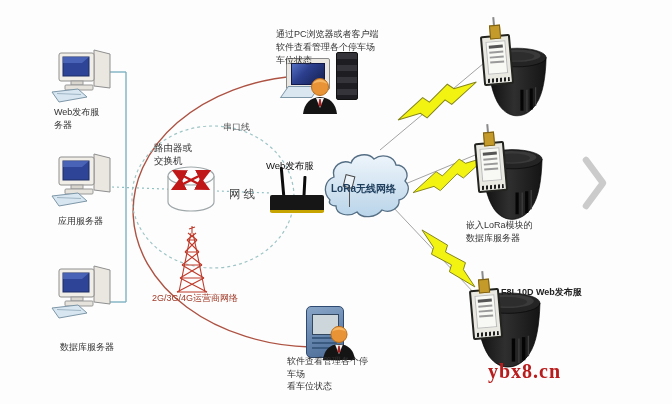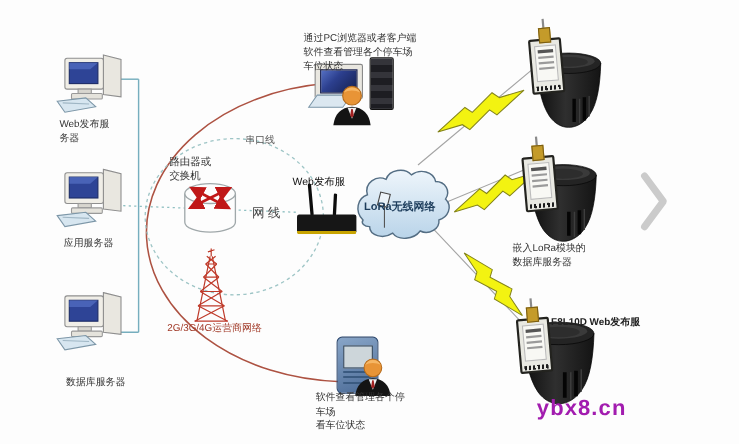--- a/index.html
+++ b/index.html
@@ -33,22 +33,22 @@
   
   .module{position:absolute;z-index:4;width:26px;height:46px;background:#e9e9e2;border:2px solid #23231f;border-radius:2px;transform:rotate(-5deg);}
   .m-ant{position:absolute;top:-12px;left:8px;width:9px;height:12px;background:#c49b2a;border:1px solid #7c5f14;}
   .m-stub{position:absolute;top:-20px;left:12px;width:2px;height:9px;background:#8a8a8a;}
   .m-label{position:absolute;left:3px;right:3px;top:4px;bottom:9px;background:#f8f8f4;border:1px solid #bbb;}
   .m-label i{display:block;height:2px;background:#9a9a9a;margin:3px 2px 0 2px;}
   .m-label i:first-child{height:3px;background:#555;}
   .m-pins{position:absolute;left:2px;right:2px;bottom:1px;height:4px;
           background:repeating-linear-gradient(90deg,#1d1d1d 0 2px,#e9e9e2 2px 4px);}
   .cup{position:absolute;z-index:3;display:block;}
-  .watermark{position:absolute;z-index:6;font-size:20px;font-weight:700;color:#a21caf;letter-spacing:1px;
-             font-family:Liberation Sans, sans-serif;}
+  .watermark{position:absolute;z-index:6;font-size:20px;font-weight:700;color:#b91c1c;letter-spacing:1px;
+             font-family:Liberation Serif, serif;}
 </style>
 </head>
 <body>
 
 <div id="stage">
 
   <svg class="bg" width="672" height="404" viewBox="0 0 672 404">
     <defs>
       <linearGradient id="cloudG" x1="0" y1="0" x2="0" y2="1">
         <stop offset="0" stop-color="#eef5fb"></stop>

